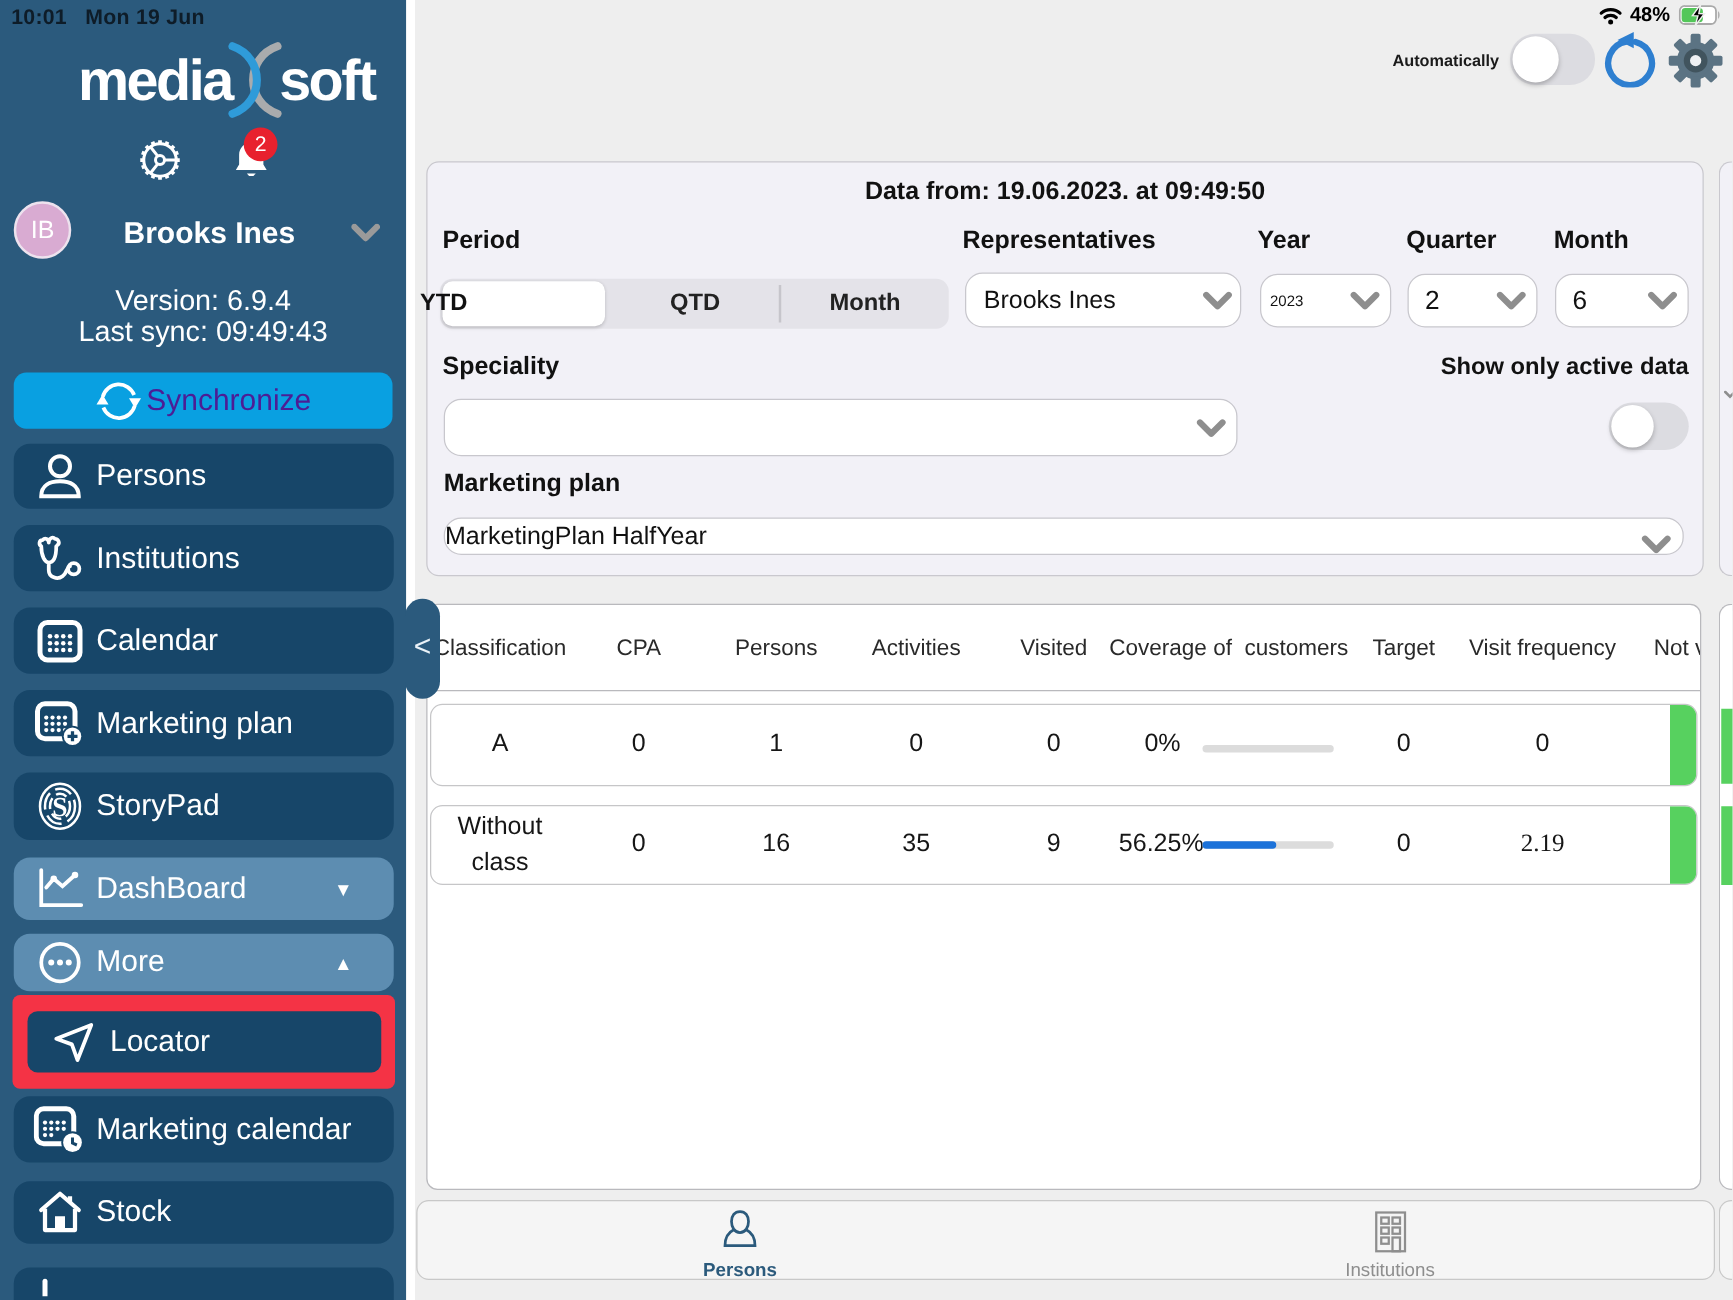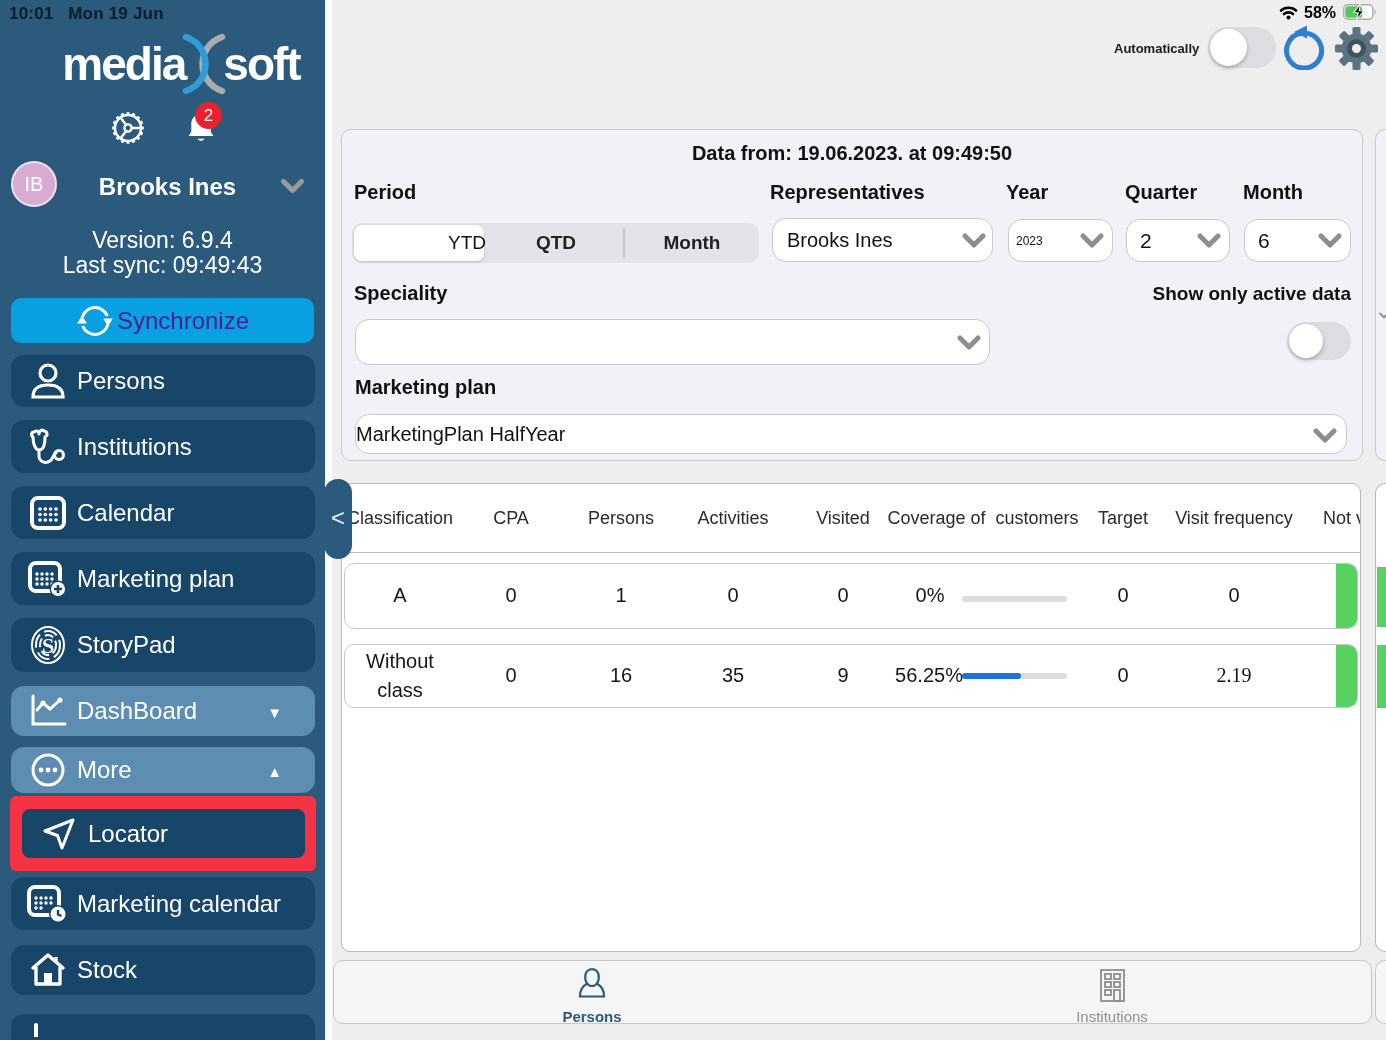--- a/index.html
+++ b/index.html
@@ -260,21 +260,21 @@
     </span>
 </div>
 
 <svg class="abs" style="left:1279px; top:6px;" width="19" height="14" viewBox="0 0 19 14">
   <g fill="none" stroke="#000" stroke-linecap="round">
     <path d="M2 4.5 C6 0.8 13 0.8 17 4.5" stroke-width="2.6"></path>
     <path d="M5 8 C7.5 5.8 11.5 5.8 14 8" stroke-width="2.6"></path>
   </g>
   <circle cx="9.5" cy="11.5" r="2" fill="#000"></circle>
 </svg>
-<div class="abs" style="left:1304px; top:4px; font-size:16px; font-weight:600; color:#000;">58%</div>
+<div class="abs" style="left:1304px; top:4px; font-size:16px; font-weight:600; color:#000;">48%</div>
 <svg class="abs" style="left:1343px; top:3px;" width="34" height="18" viewBox="0 0 34 18">
   <rect x="0.8" y="1.8" width="29" height="14.4" rx="4" fill="#fff" stroke="#a9a9a9" stroke-width="1.4"></rect>
   <rect x="2.3" y="3.3" width="17" height="11.4" rx="2.8" fill="#53c759"></rect>
   <path d="M31.5 6 C33 6.8 33 11.2 31.5 12 Z" fill="#a9a9a9"></path>
   <path d="M17.5 0.5 L11 9.5 L15.3 9.7 L13.2 17.5 L20.5 8 L16.1 7.8 Z" fill="#000" stroke="#eee" stroke-width="1.2"></path>
 </svg>
 
 <div class="abs" style="left:1114px; top:41px; font-size:13px; font-weight:700; color:#1a1a1a;">Automatically</div>
 <div class="toggle" style="left:1208px; top:27px; width:68px; height:41px;">
     <div class="knob" style="width:37px; height:37px;"></div>
@@ -299,42 +299,42 @@
   </g>
   <circle cx="22.5" cy="22.5" r="9.5" fill="#41545e"></circle>
   <circle cx="22.5" cy="22.5" r="4.5" fill="#eef0f2"></circle>
 </svg>
 
 <div class="card" style="left:341px; top:129px; width:1022px; height:332px;"></div>
 <div class="abs" style="left:341px; top:142px; width:1022px; text-align:center; font-size:20px; font-weight:700; color:#111;">Data from: 19.06.2023. at 09:49:50</div>
 <div class="lbl" style="left:354px; top:181px;">Period</div>
 <div class="abs" style="left:352px; top:223px; width:407px; height:40px; background:#e4e3e9; border-radius:10px;"></div>
 <div class="abs" style="left:354px; top:225px; width:130px; height:36px; background:#fff; border-radius:8px; box-shadow:0 1px 3px rgba(0,0,0,0.18);"></div>
-<div class="abs" style="left:356px; top:232px; width:130px; text-align:right; font-size:19px; font-weight:400; color:#111;">YTD</div>
+<div class="abs" style="left:336px; top:232px; width:130px; text-align:left; font-size:19px; font-weight:700; color:#111;">YTD</div>
 <div class="abs" style="left:489px; top:232px; width:134px; text-align:center; font-size:19px; font-weight:600; color:#222;">QTD</div>
 <div class="abs" style="left:623px; top:228px; width:2px; height:30px; background:#c6c5cb;"></div>
 <div class="abs" style="left:625px; top:232px; width:134px; text-align:center; font-size:19px; font-weight:600; color:#222;">Month</div>
 
 <div class="lbl" style="left:770px; top:181px;">Representatives</div>
 <div class="dd" style="left:772px; top:218px; width:221px; height:44px; font-size:20px; padding-left:14px;">Brooks Ines</div>
 <div class="lbl" style="left:1006px; top:181px;">Year</div>
 <div class="dd" style="left:1008px; top:219px; width:105px; height:43px; font-size:12px; padding-left:7px;">2023</div>
 <div class="lbl" style="left:1125px; top:181px;">Quarter</div>
 <div class="dd" style="left:1126px; top:219px; width:104px; height:43px; font-size:21px; padding-left:13px;">2</div>
 <div class="lbl" style="left:1243px; top:181px;">Month</div>
 <div class="dd" style="left:1244px; top:219px; width:107px; height:43px; font-size:21px; padding-left:13px;">6</div>
 
 <div class="lbl" style="left:354px; top:282px;">Speciality</div>
 <div class="dd" style="left:355px; top:319px; width:635px; height:46px;"></div>
 <div class="lbl" style="left:1145px; top:283px; width:206px; text-align:right; font-size:19px;">Show only active data</div>
 <div class="toggle" style="left:1287px; top:322px; width:64px; height:38px;">
     <div class="knob" style="width:34px; height:34px;"></div>
   </div>
 <div class="lbl" style="left:355px; top:376px;">Marketing plan</div>
-<div class="dd" style="left:355px; top:414px; width:992px; height:40px; font-size:20px; ">MarketingPlan HalfYear</div>
+<div class="dd" style="left:355px; top:414px; width:992px; height:30px; font-size:20px; ">MarketingPlan HalfYear</div>
 
 <svg class="chev" style="left:962px; top:233px;" width="24" height="15" viewBox="0 0 24 15">
     <path d="M3 3 L12 12 L21 3" fill="none" stroke="#8e8e8e" stroke-width="5" stroke-linecap="round" stroke-linejoin="round"></path>
   </svg>
 <svg class="chev" style="left:1080px; top:233px;" width="24" height="15" viewBox="0 0 24 15">
     <path d="M3 3 L12 12 L21 3" fill="none" stroke="#8e8e8e" stroke-width="5" stroke-linecap="round" stroke-linejoin="round"></path>
   </svg>
 <svg class="chev" style="left:1197px; top:233px;" width="24" height="15" viewBox="0 0 24 15">
     <path d="M3 3 L12 12 L21 3" fill="none" stroke="#8e8e8e" stroke-width="5" stroke-linecap="round" stroke-linejoin="round"></path>
   </svg>

